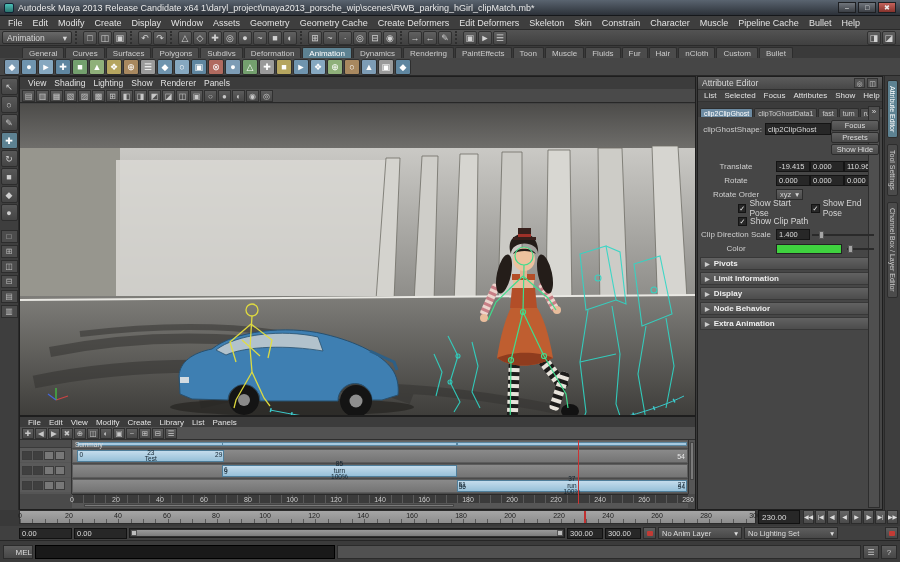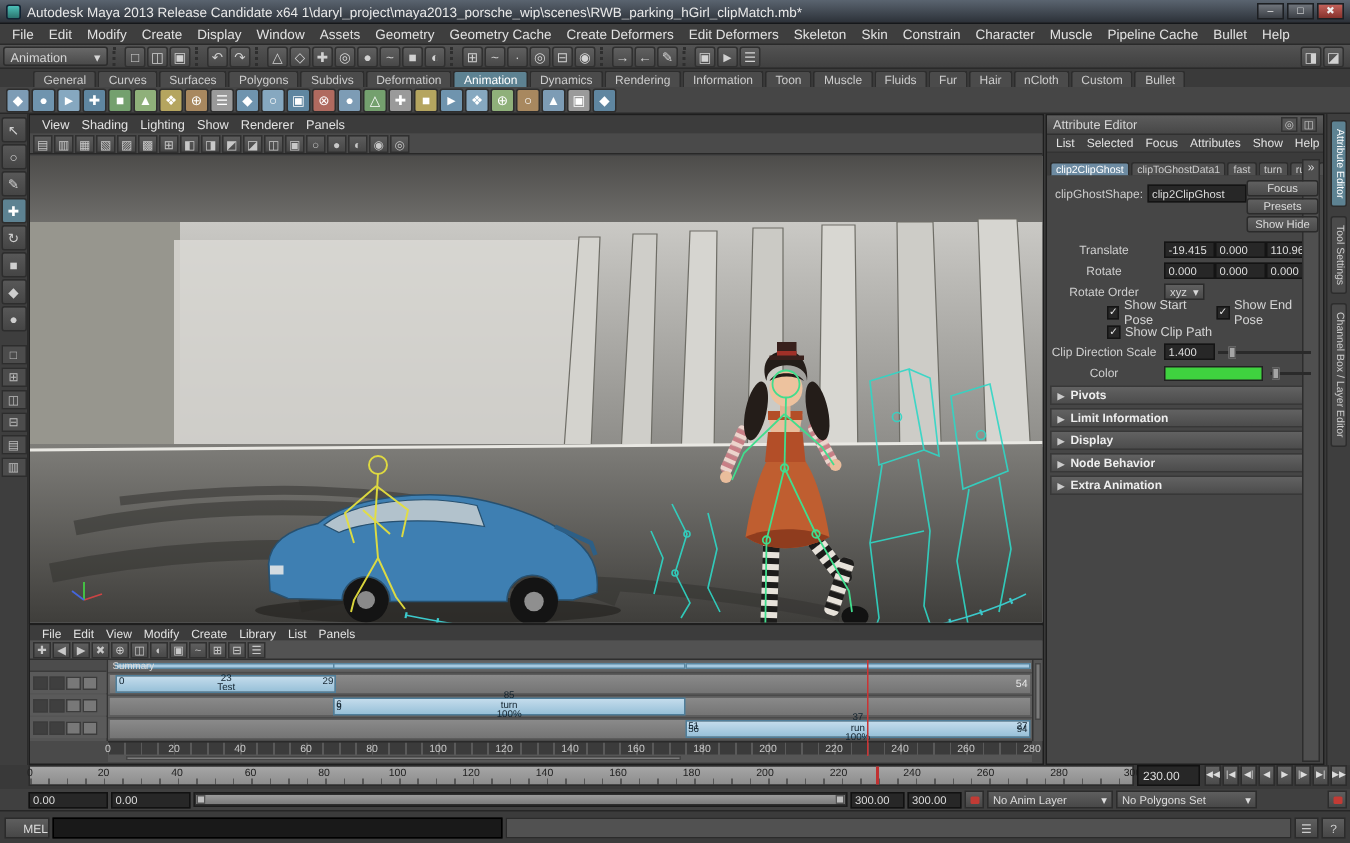--- a/index.html
+++ b/index.html
@@ -221,21 +221,21 @@
 
 <span class="shelf-tab">General</span>
     <span class="shelf-tab">Curves</span>
     <span class="shelf-tab">Surfaces</span>
     <span class="shelf-tab">Polygons</span>
     <span class="shelf-tab">Subdivs</span>
     <span class="shelf-tab">Deformation</span>
     <span class="shelf-tab active">Animation</span>
     <span class="shelf-tab">Dynamics</span>
     <span class="shelf-tab">Rendering</span>
-    <span class="shelf-tab">Information</span>
+    <span class="shelf-tab">PaintEffects</span>
     <span class="shelf-tab">Toon</span>
     <span class="shelf-tab">Muscle</span>
     <span class="shelf-tab">Fluids</span>
     <span class="shelf-tab">Fur</span>
     <span class="shelf-tab">Hair</span>
     <span class="shelf-tab">nCloth</span>
     <span class="shelf-tab">Custom</span>
     <span class="shelf-tab">Bullet</span>
   </div>
 <div class="shelficons">
@@ -722,21 +722,21 @@
   <input class="rs-field w" value="300.00" style="">
   <input class="rs-field w" value="300.00" style="">
   <span class="keybtn">
       <i></i>
     </span>
   <span class="rs-select" style="width:84px">
     <span>No Anim Layer</span>
     <span>▾</span>
   </span>
   <span class="rs-select" style="width:94px">
-    <span>No Polygons Set</span>
+    <span>No Lighting Set</span>
     <span>▾</span>
   </span>
   <span class="keybtn" style="margin-left:auto">
       <i></i>
     </span>
 </div>
 
 <div class="cmdline">
   <span class="mel-btn">MEL</span>
   <input class="cmd-input" value="" style="">

